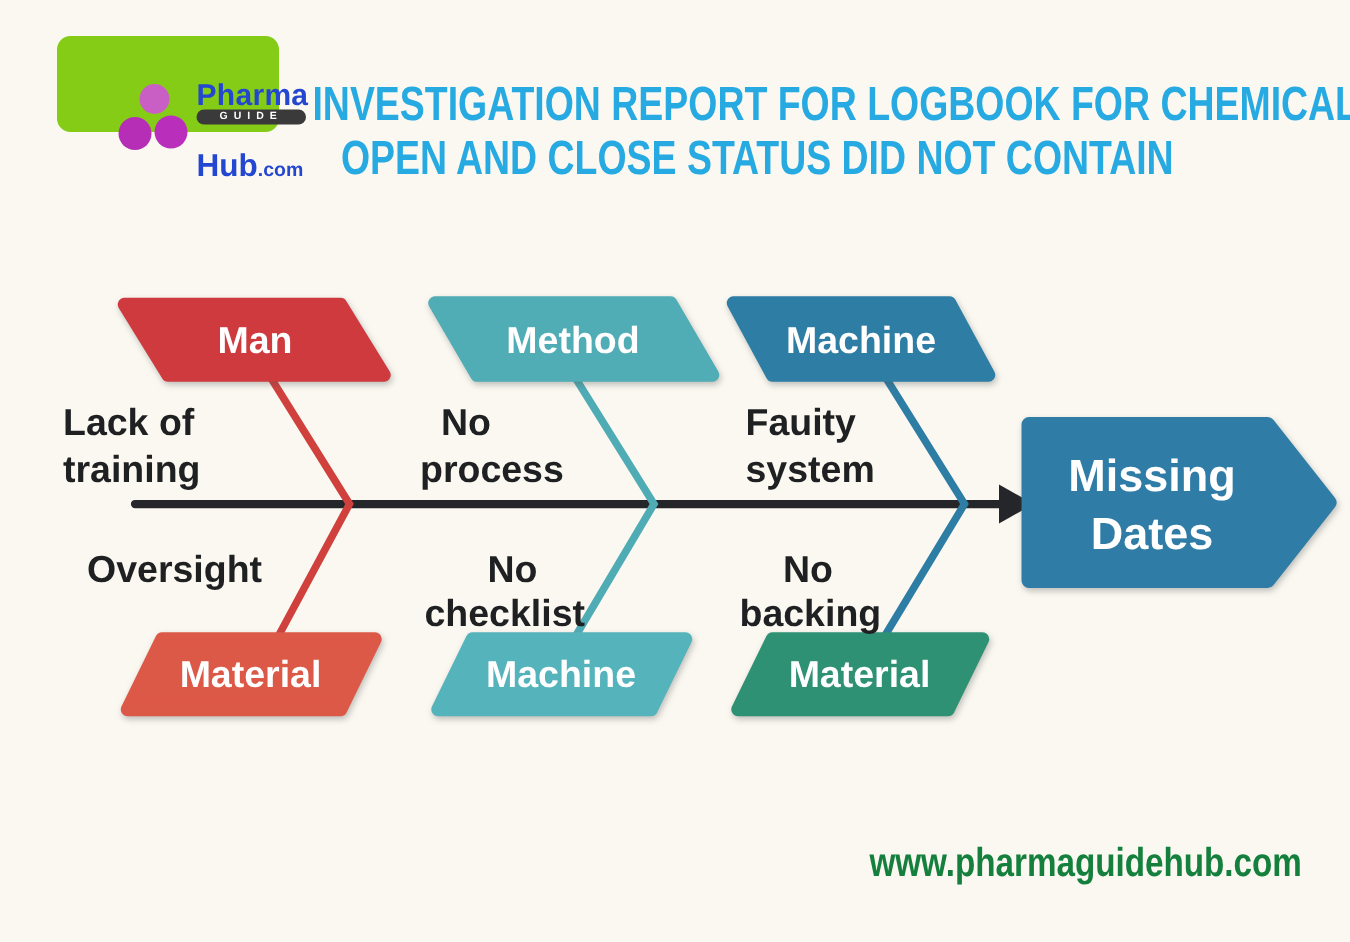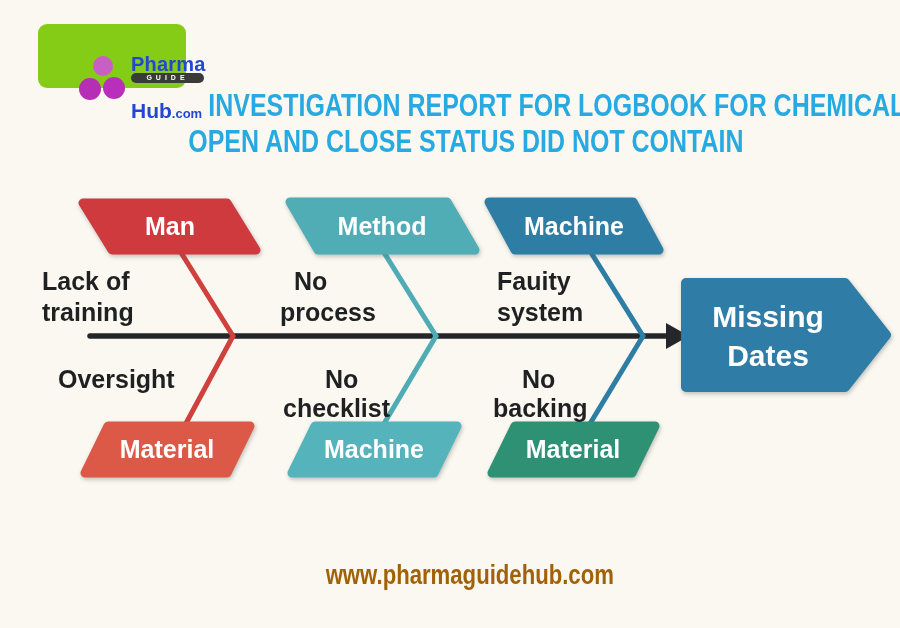--- a/index.html
+++ b/index.html
@@ -17,34 +17,34 @@
   .logo-circle.br{left:65px;top:53px;width:22px;height:22px;background:#b92fbc;}
   .logo-word1{position:absolute;left:93px;top:29px;font-size:20px;font-weight:bold;
     color:#2447d1;letter-spacing:.2px;}
   .logo-badge{position:absolute;left:93px;top:49px;width:73px;height:10px;
     background:#3a3a3a;border-radius:5px;color:#fff;font-size:7px;font-weight:bold;
     letter-spacing:4px;text-align:center;line-height:10px;}
   .logo-word2{position:absolute;left:93px;top:64px;font-size:21px;font-weight:bold;
     color:#2447d1;margin-top:11px;}
   .logo-suffix{font-size:13px;font-weight:bold;color:#2447d1;}
   
-  .title{position:absolute;left:110px;top:51px;width:790px;
-    color:#27aae1;font-weight:bold;font-size:32px;line-height:36px;margin-top:36px;}
+  .title{position:absolute;left:110px;top:51px;width:790px;text-align:center;
+    color:#27aae1;font-weight:bold;font-size:32px;line-height:36px;}
   .title .tline{display:inline-block;transform:scaleX(0.78);transform-origin:center;
     white-space:nowrap;letter-spacing:0px;}
   
   #fishbone{position:absolute;left:0;top:0;}
   #fishbone text{font-family:"Liberation Sans",sans-serif;}
   .cat-label{font-size:25px;font-weight:bold;fill:#ffffff;}
   .cause-label{font-size:25px;font-weight:bold;fill:#1e2022;}
   .head-label{font-size:30px;font-weight:bold;fill:#ffffff;}
   .boxshadow{filter:drop-shadow(1px 2px 2px rgba(80,80,80,0.35));}
   
-  .footer{position:absolute;left:40px;top:560px;width:860px;text-align:center;
-    color:#a16207;font-weight:bold;font-size:27px;}
+  .footer{position:absolute;left:40px;top:560px;width:860px;text-align:right;
+    color:#15803d;font-weight:bold;font-size:27px;}
   .footer .furl{display:inline-block;transform:scaleX(0.82);transform-origin:center;
     white-space:nowrap;}
 </style>
 </head>
 <body>
 
 <div id="page">
 
   <div class="logo-card">
     <span class="logo-circle top"></span>

